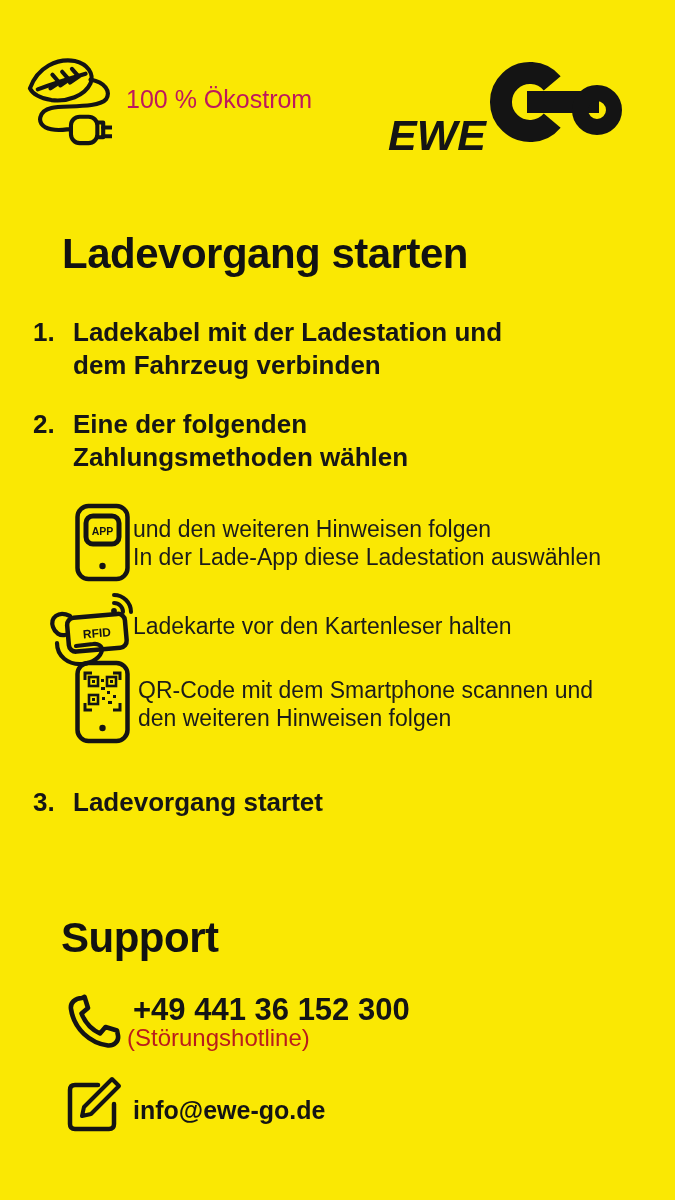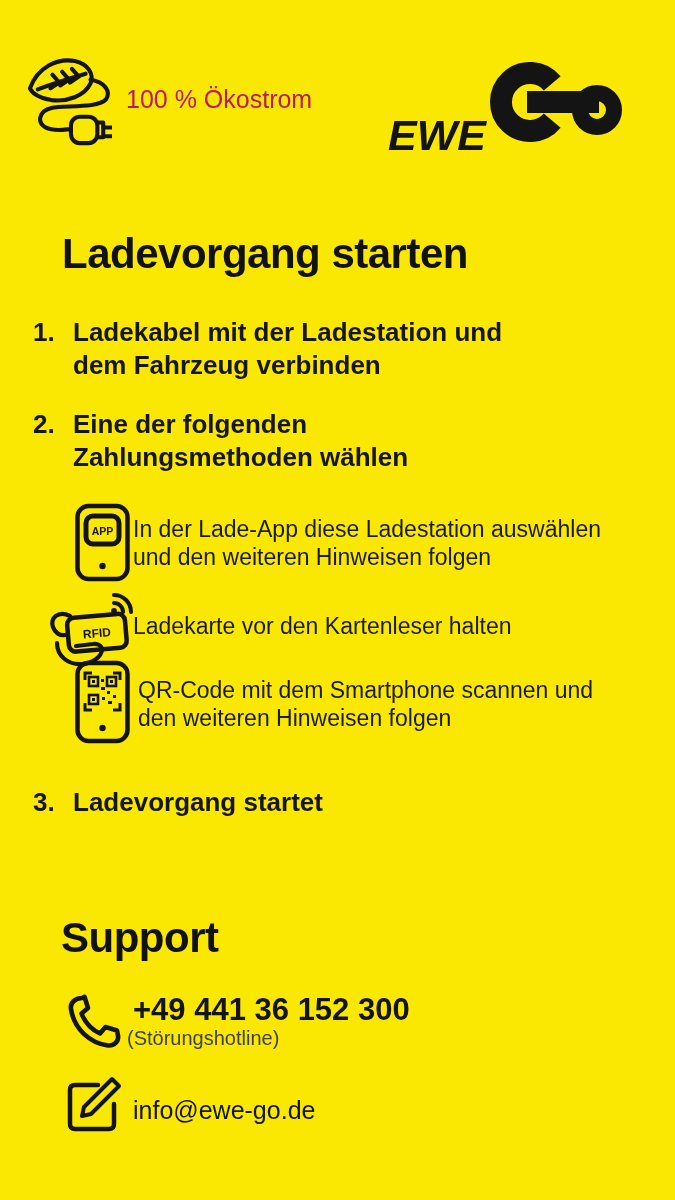--- a/index.html
+++ b/index.html
@@ -22,22 +22,22 @@
   .step{
     display:flex;align-items:flex-start;
     font-size:26px;font-weight:bold;line-height:33px;color:#161616;
   }
   .step .num{width:40px;flex:0 0 40px;}
   .method-text{
     font-size:23px;font-weight:400;line-height:27.5px;color:#1b1b1b;
   }
   .eco-label{font-size:25px;font-weight:normal;color:#be185d;}
   .phone-number{font-size:31px;font-weight:bold;color:#141414;line-height:28px;}
-  .phone-label{font-size:20px;font-weight:400;color:#404040;line-height:28px;}
-  .email{font-size:25px;font-weight:normal;color:#141414;}
+  .phone-label{font-size:24px;font-weight:400;color:#b91c1c;line-height:28px;}
+  .email{font-size:25px;font-weight:bold;color:#141414;}
   svg{display:block;}
   svg text{font-family:"Liberation Sans", sans-serif;}
 </style>
 </head>
 <body>
 
 <div class="poster">
 
   <svg class="abs" style="left:26px;top:52px;" width="86" height="104" viewBox="0 0 88 106">
     <g fill="none" stroke="#141414" stroke-width="4.2" stroke-linecap="round" stroke-linejoin="round">
@@ -83,22 +83,22 @@
     </div>
   </div>
 
   <svg class="abs" style="left:74px;top:503px;" width="57" height="79" viewBox="0 0 57 79">
     <rect x="3.5" y="3" width="50" height="73" rx="11" fill="none" stroke="#141414" stroke-width="4.5"></rect>
     <rect x="12" y="13" width="33" height="28" rx="7" fill="none" stroke="#141414" stroke-width="5"></rect>
     <text x="28.5" y="31.5" text-anchor="middle" font-size="10.5" font-weight="bold" fill="#141414">APP</text>
     <circle cx="28.5" cy="63" r="3.2" fill="#141414"></circle>
   </svg>
   <div class="abs method-text" style="left:133px;top:516px;width:520px;">
+    <div>und den weiteren Hinweisen folgen</div>
     <div>In der Lade-App diese Ladestation auswählen</div>
-    <div>und den weiteren Hinweisen folgen</div>
   </div>
 
   <svg class="abs" style="left:46px;top:586px;" width="94" height="88" viewBox="0 0 94 88">
     <g fill="none" stroke="#141414" stroke-linecap="round" stroke-linejoin="round">
       <path d="M68,17 A9,9 0 0 1 77,26" stroke-width="4"></path>
       <path d="M68,9 A17,17 0 0 1 85,26" stroke-width="4"></path>
       <circle cx="68" cy="25" r="1.4" stroke-width="3"></circle>
       <g transform="rotate(-5 48 48)">
         <rect x="22" y="30" width="58" height="34" rx="7" stroke-width="4.5"></rect>
       </g>

